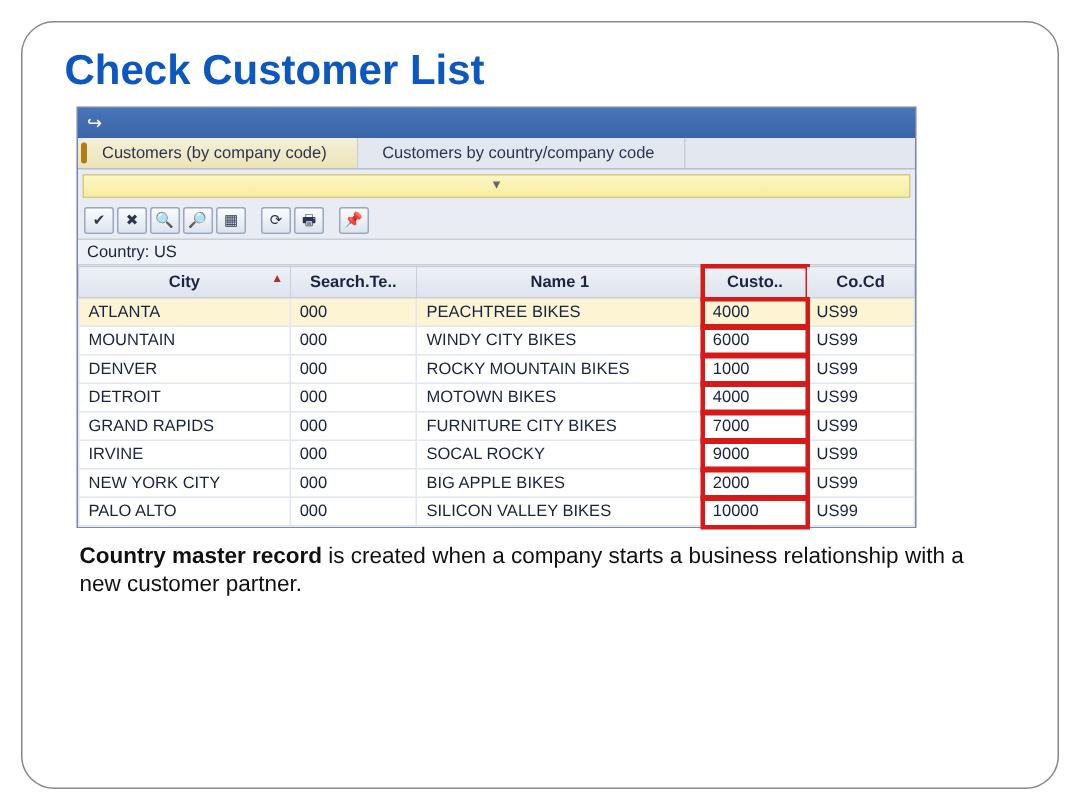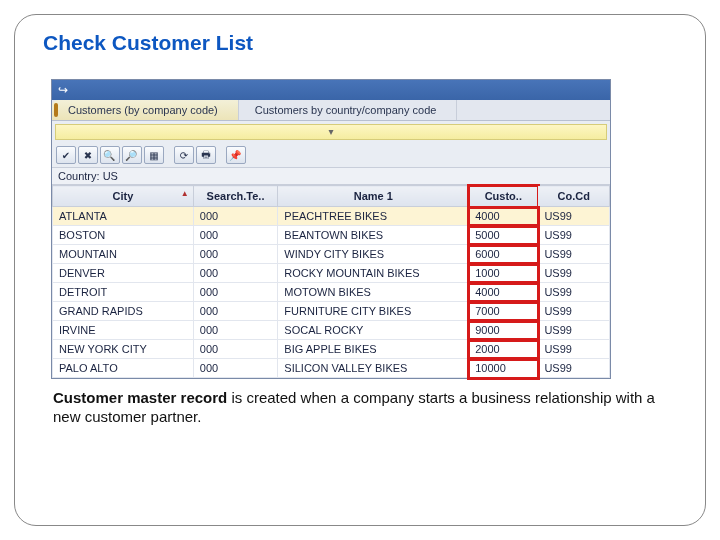--- a/index.html
+++ b/index.html
@@ -13,24 +13,24 @@
   .slide-frame {
     position: absolute;
     top: 14px; left: 14px; right: 14px; bottom: 14px;
     border: 1.5px solid #888;
     border-radius: 22px;
     padding: 16px 28px 14px 28px;
     background: #fff;
   }
   .slide-title {
     font-family: Verdana, Arial, sans-serif;
-    font-size: 21px;
+    font-size: 28px;
     font-weight: 700;
     color: #0d57c1;
-    margin-bottom: 24px;
+    margin-bottom: 8px;
   }
   .sap-window {
     border: 1px solid #7a8aa8;
     background: #e9edf3;
     width: 560px;
     margin-left: 8px;
   }
   .sap-titlebar {
     background: linear-gradient(#4874b8, #3a65a8);
     color: #fff;
@@ -223,27 +223,20 @@
       </thead>
       <tbody id="table-body">
       <tr class="first-row">
             <td class="col-city">ATLANTA</td>
             <td class="col-search">000</td>
             <td class="col-name">PEACHTREE BIKES</td>
             <td class="col-cust red-box">4000</td>
             <td class="col-cocd">US99</td>
           </tr>
           <tr>
-            <td class="col-city">BOSTON</td>
-            <td class="col-search">000</td>
-            <td class="col-name">BEANTOWN BIKES</td>
-            <td class="col-cust red-box">5000</td>
-            <td class="col-cocd">US99</td>
-          </tr>
-          <tr>
             <td class="col-city">MOUNTAIN</td>
             <td class="col-search">000</td>
             <td class="col-name">WINDY CITY BIKES</td>
             <td class="col-cust red-box">6000</td>
             <td class="col-cocd">US99</td>
           </tr>
           <tr>
             <td class="col-city">DENVER</td>
             <td class="col-search">000</td>
             <td class="col-name">ROCKY MOUNTAIN BIKES</td>
@@ -283,15 +276,15 @@
             <td class="col-search">000</td>
             <td class="col-name">SILICON VALLEY BIKES</td>
             <td class="col-cust red-box">10000</td>
             <td class="col-cocd">US99</td>
           </tr>
         </tbody>
     </table>
   </div>
 
   <div class="caption">
-    <b>Customer master record</b><span> is created when a company starts a business relationship with a new customer partner.</span>
+    <b>Country master record</b><span> is created when a company starts a business relationship with a new customer partner.</span>
   </div>
 </div>
 
 </body></html>

